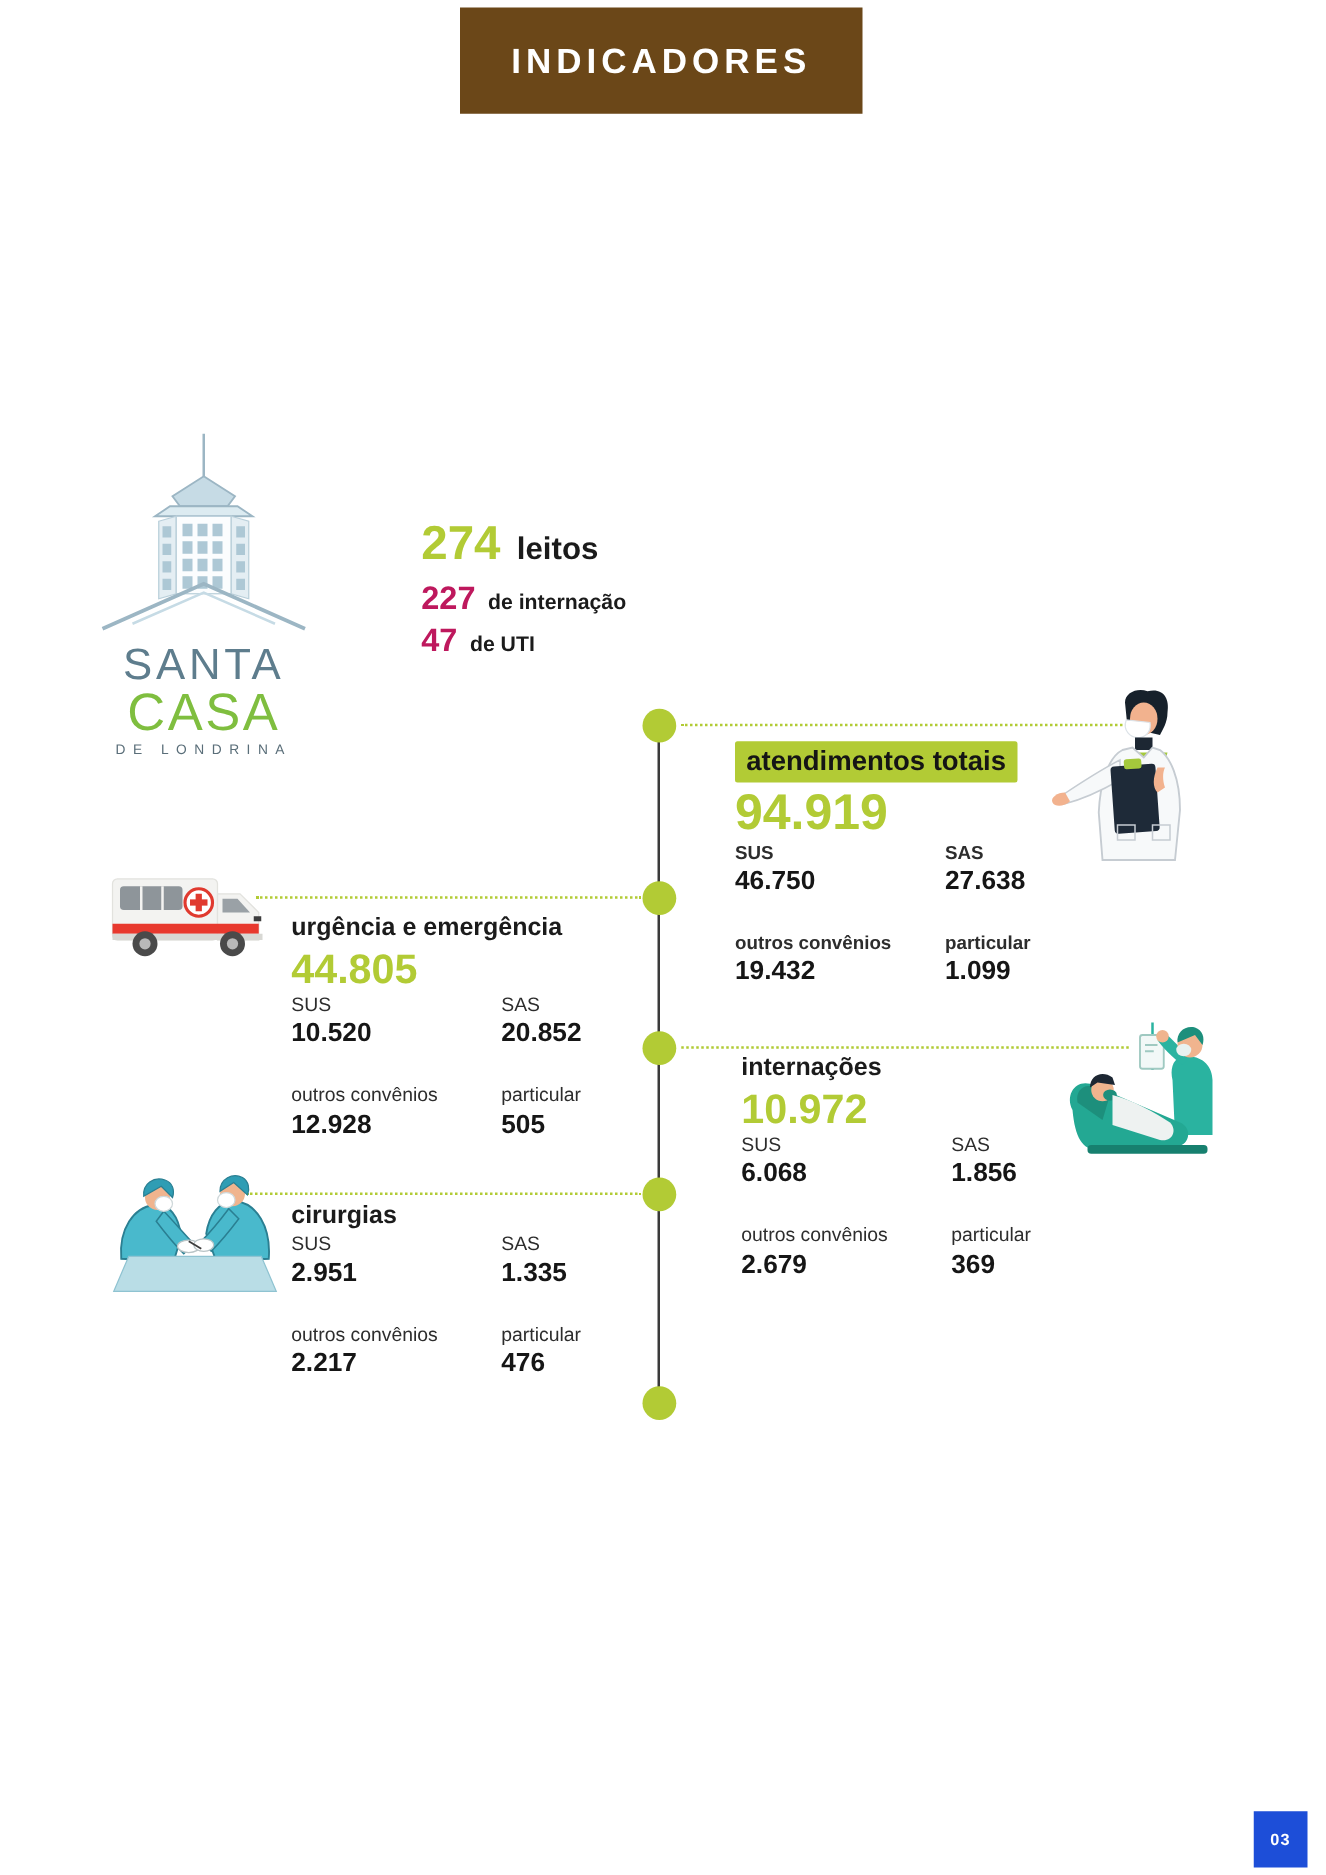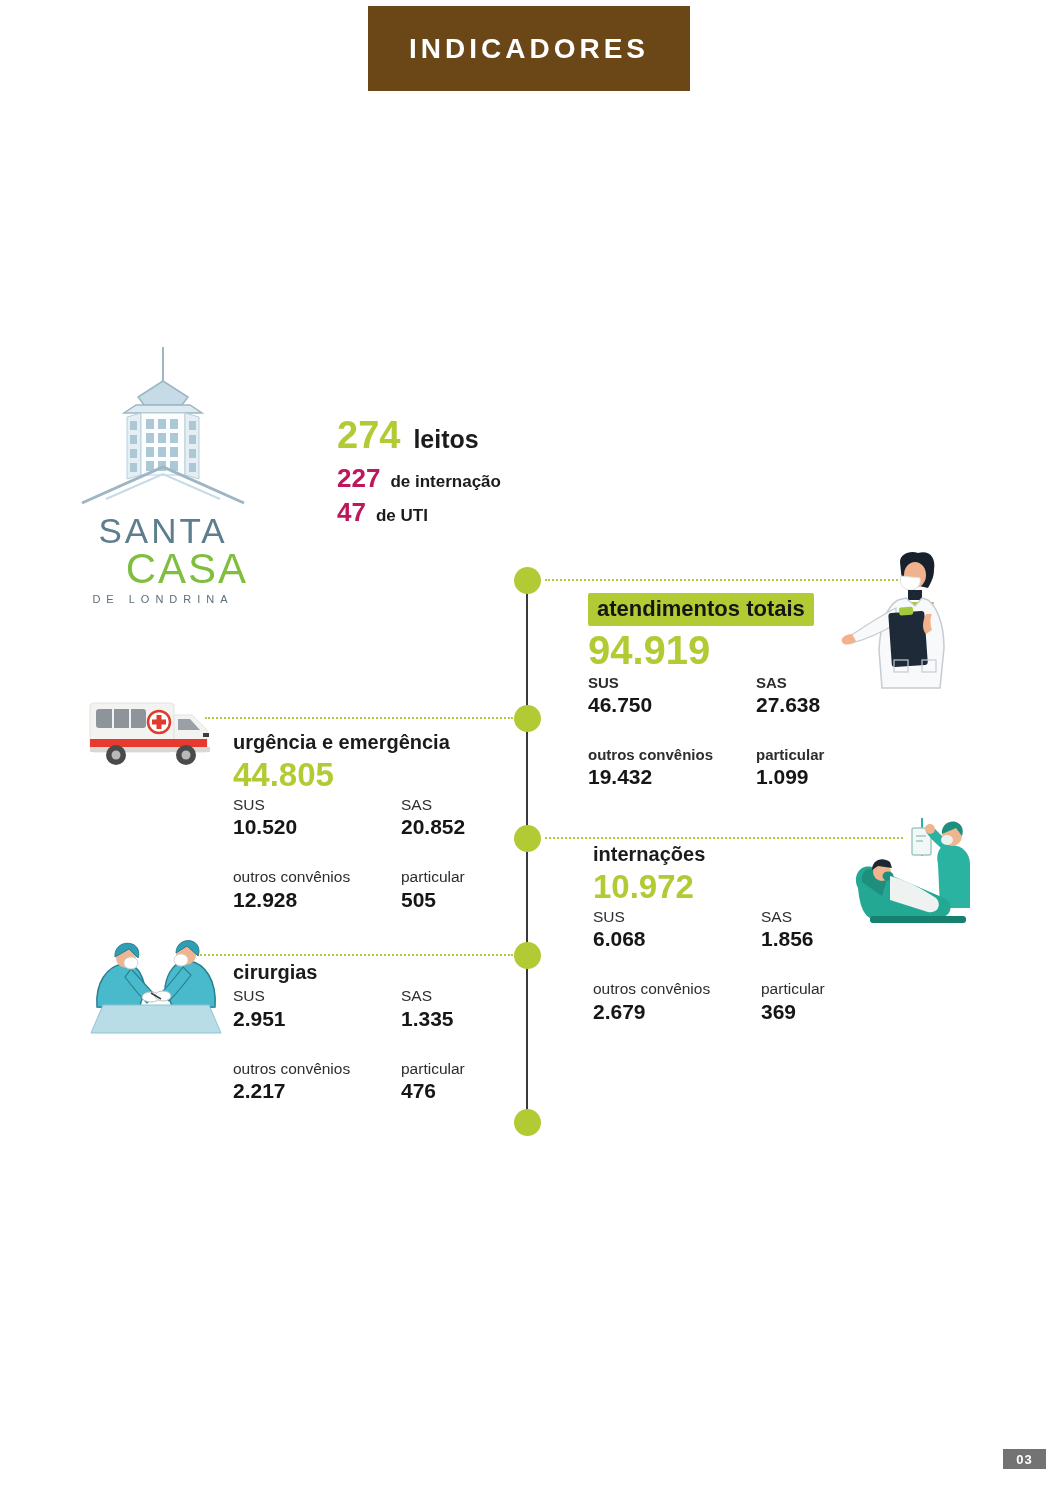--- a/index.html
+++ b/index.html
@@ -20,21 +20,21 @@
     background: #6B4718;
     display: flex; align-items: center; justify-content: center;
   }
   .header-band .title {
     color: #ffffff; font-size: 28px; font-weight: 800; letter-spacing: 4px;
   }
 
   
   .logo { left: 78px; top: 345px; width: 170px; text-align: center; }
   .logo .l1 { font-size: 35px; font-weight: 300; color: #5E7D8D; letter-spacing: 3px; line-height: 1.0; margin-top: 2px; }
-  .logo .l2 { font-size: 42px; font-weight: 400; color: #7FBE3F; letter-spacing: 2px; line-height: 1.0; text-align: right; }
+  .logo .l2 { font-size: 42px; font-weight: 400; color: #7FBE3F; letter-spacing: 2px; line-height: 1.0; }
   .logo .l3 { font-size: 11px; font-weight: 400; color: #5a6e79; letter-spacing: 6px; line-height: 1.0; margin-top: 4px; }
 
   
   .numrow { display: flex; align-items: baseline; text-align: right; }
   .big-green { font-size: 38px; font-weight: 800; color: #B2CB35; line-height: 1; }
   .big-slate { font-size: 38px; font-weight: 800; color: #5F7D8C; line-height: 1; }
   .big-label { font-size: 25px; font-weight: 800; color: #1b1b1b; margin-left: 13px; }
   .mid-num { font-size: 26px; font-weight: 800; color: #be185d; line-height: 1; }
   .mid-label { font-size: 17px; font-weight: 700; color: #1b1b1b; margin-left: 10px; }
 
@@ -48,22 +48,22 @@
   .title-badge { display: inline-block; background: #B2CB35; color: #151515; font-size: 22px; font-weight: 700; padding: 3px 9px 4px 9px; border-radius: 2px; }
   .total-lg { font-size: 40px; font-weight: 800; color: #B2CB35; line-height: 1.05; margin-top: 3px; }
   .total-md { font-size: 33px; font-weight: 800; color: #B2CB35; line-height: 1.05; margin-top: 4px; }
   .stats-grid { display: grid; grid-template-columns: 168px auto; row-gap: 29px; margin-top: 3px; }
   .stat-label { font-size: 15.5px; font-weight: 400; color: #2d2d2d; line-height: 1.2; }
   .stat-value { font-size: 21px; font-weight: 800; color: #161616; line-height: 1.2; }
   .bold-labels .stat-label { font-weight: 700; font-size: 15px; }
 
   
   .page-badge {
-    left: 1003px; top: 1449px; width: 43px; height: 20px;
-    background: #737373; color: #fff;
+    left: 1003px; top: 1449px; width: 43px; height: 45px;
+    background: #1d4ed8; color: #fff;
     display: flex; align-items: center; justify-content: center;
     font-size: 13px; font-weight: 700; letter-spacing: 1px;
   }
 </style>
 </head>
 <body>
 
 <div id="page">
 
   <div class="abs header-band">

